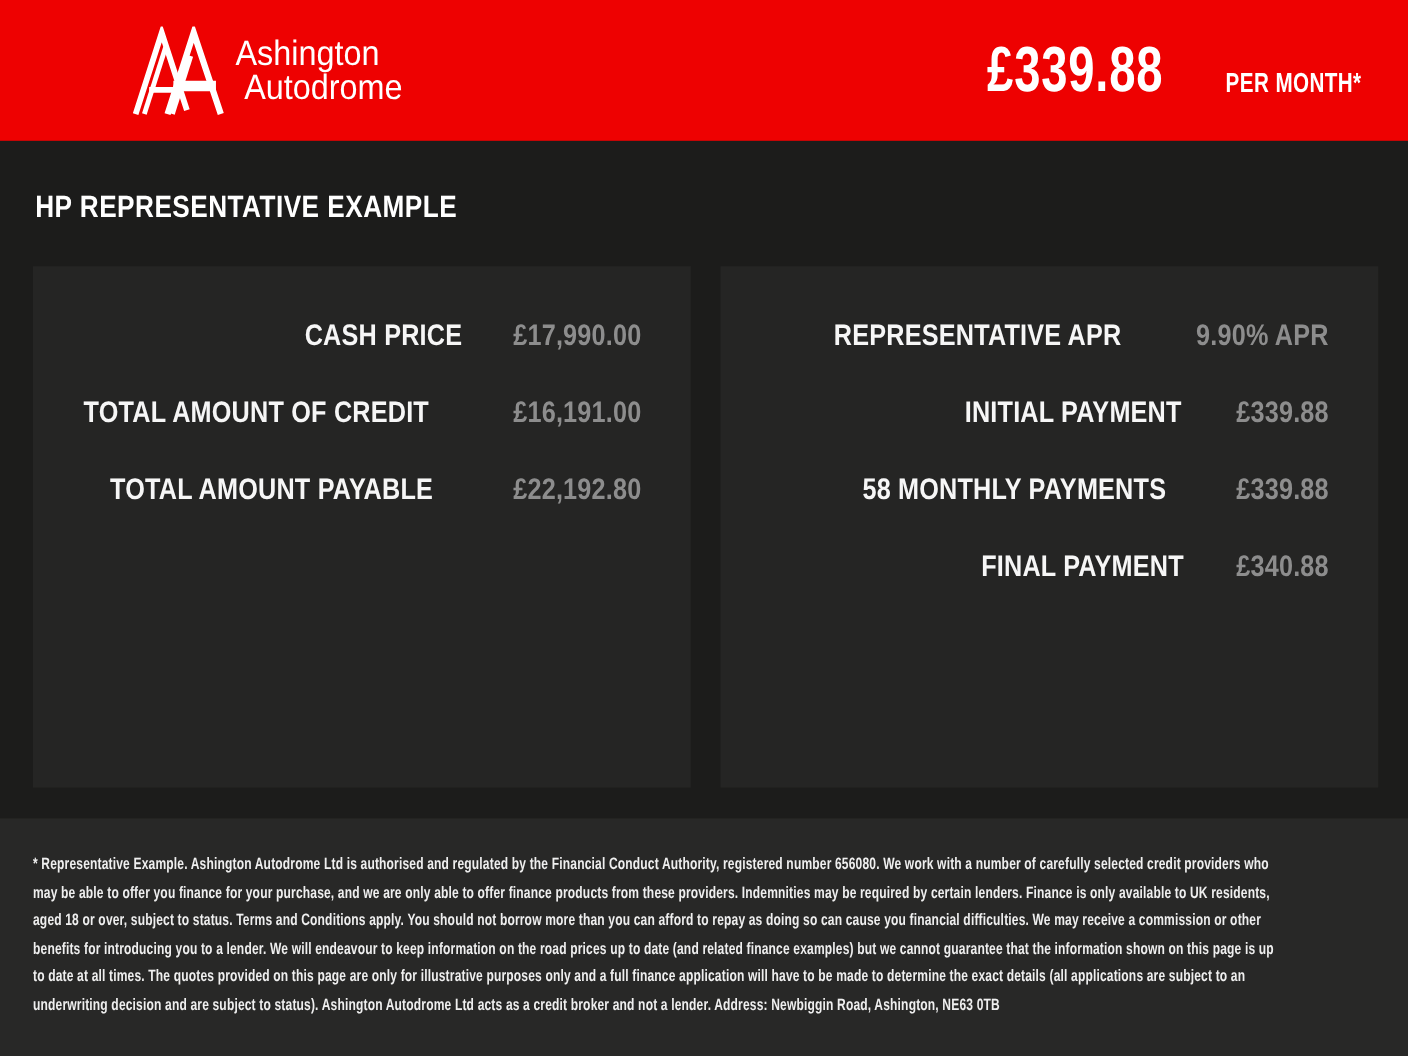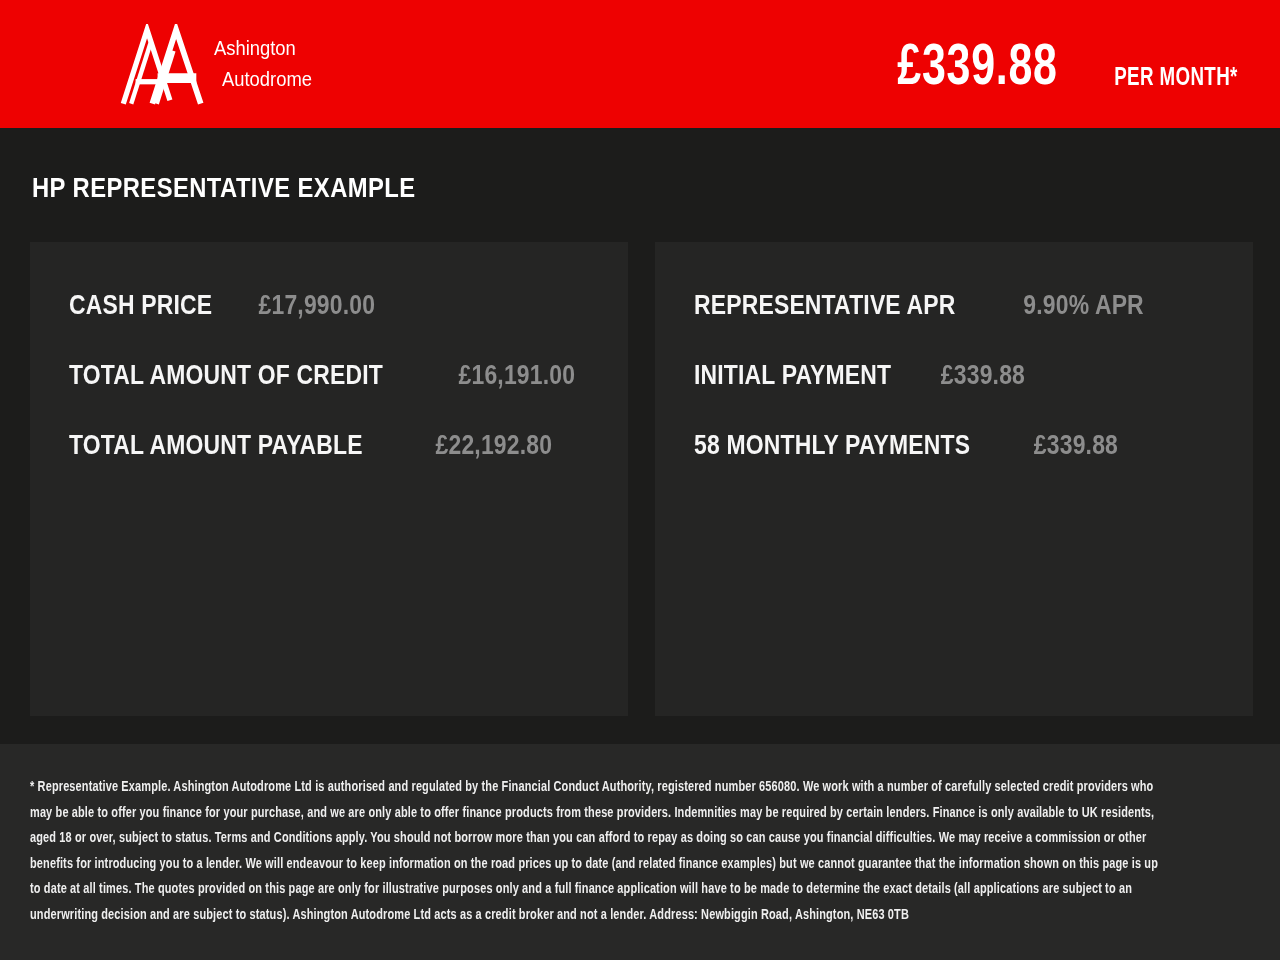--- a/index.html
+++ b/index.html
@@ -14,21 +14,21 @@
   .top-bar {
     height:128px;
     background:#ee0101;
     display:flex;
     align-items:center;
     justify-content:space-between;
     padding:0 42px 0 118px;
   }
   .logo-group { display:flex; align-items:center; }
   .logo-mark { width:88px; height:82px; margin-top:2px; }
-  .brand-text { margin-left:8px; color:#ffffff; font-size:20px; line-height:31px; font-weight:400; }
+  .brand-text { margin-left:8px; color:#ffffff; font-size:32px; line-height:31px; font-weight:400; }
   .brand-text .l1, .brand-text .l2 { display:block; transform:scaleX(0.92); transform-origin:left center; }
   .brand-text .l2 { margin-left:8px; }
 
   .price-group { display:flex; align-items:flex-end; }
   .price-big {
     font-size:58px; font-weight:700; color:#ffffff; letter-spacing:1px;
     transform:scaleX(0.74); transform-origin:right bottom; line-height:1;
   }
   .price-suffix {
     font-size:25px; font-weight:700; color:#ffffff;
@@ -55,21 +55,21 @@
     background:#252524;
     height:474px;
     padding:28px 0 18px 0;
     display:flex;
     flex-direction:column;
   }
   .finance-row {
     height:70px;
     display:flex;
     align-items:center;
-    justify-content:flex-start;
+    justify-content:flex-end;
     padding:0 45px 0 39px;
   }
   .finance-label {
     font-size:27px; font-weight:700; color:#f6f6f6; letter-spacing:0.2px;
     transform:scaleX(0.85); transform-origin:left center; white-space:nowrap;
   }
   .finance-value {
     font-size:27px; font-weight:700; color:#8d8d8d; letter-spacing:0.2px;
     transform:scaleX(0.85); transform-origin:right center; white-space:nowrap;
   }
@@ -136,18 +136,22 @@
         <span class="finance-value">9.90% APR</span>
       </div>
       <div class="finance-row">
         <span class="finance-label">INITIAL PAYMENT</span>
         <span class="finance-value">£339.88</span>
       </div>
       <div class="finance-row">
         <span class="finance-label">58 MONTHLY PAYMENTS</span>
         <span class="finance-value">£339.88</span>
       </div>
+      <div class="finance-row">
+        <span class="finance-label">FINAL PAYMENT</span>
+        <span class="finance-value">£340.88</span>
+      </div>
     </section>
 </main>
 
 <footer class="footer">
   <p class="disclaimer">* Representative Example. Ashington Autodrome Ltd is authorised and regulated by the Financial Conduct Authority, registered number 656080. We work with a number of carefully selected credit providers who may be able to offer you finance for your purchase, and we are only able to offer finance products from these providers. Indemnities may be required by certain lenders. Finance is only available to UK residents, aged 18 or over, subject to status. Terms and Conditions apply. You should not borrow more than you can afford to repay as doing so can cause you financial difficulties. We may receive a commission or other benefits for introducing you to a lender. We will endeavour to keep information on the road prices up to date (and related finance examples) but we cannot guarantee that the information shown on this page is up to date at all times. The quotes provided on this page are only for illustrative purposes only and a full finance application will have to be made to determine the exact details (all applications are subject to an underwriting decision and are subject to status). Ashington Autodrome Ltd acts as a credit broker and not a lender. Address: Newbiggin Road, Ashington, NE63 0TB</p>
 </footer>
 
 </body></html>

